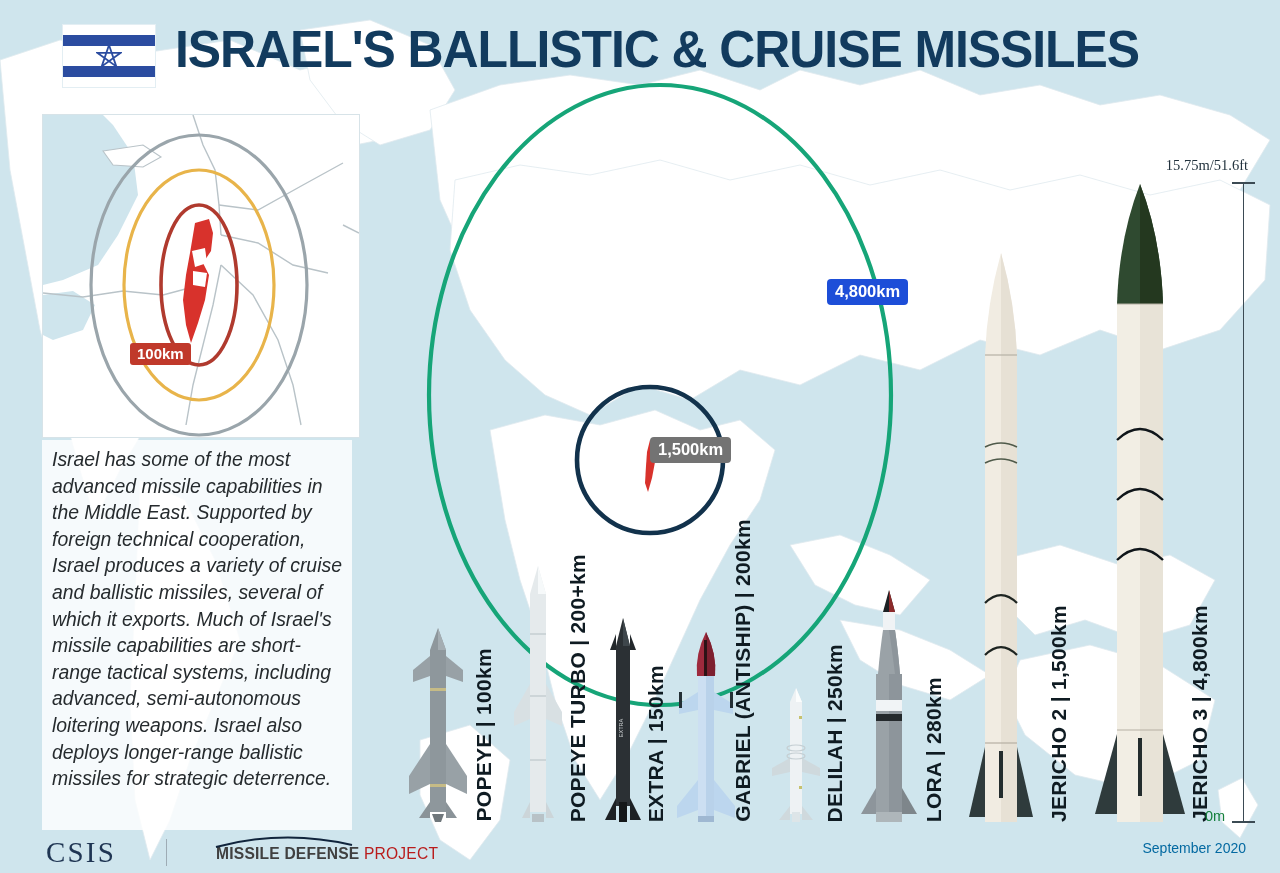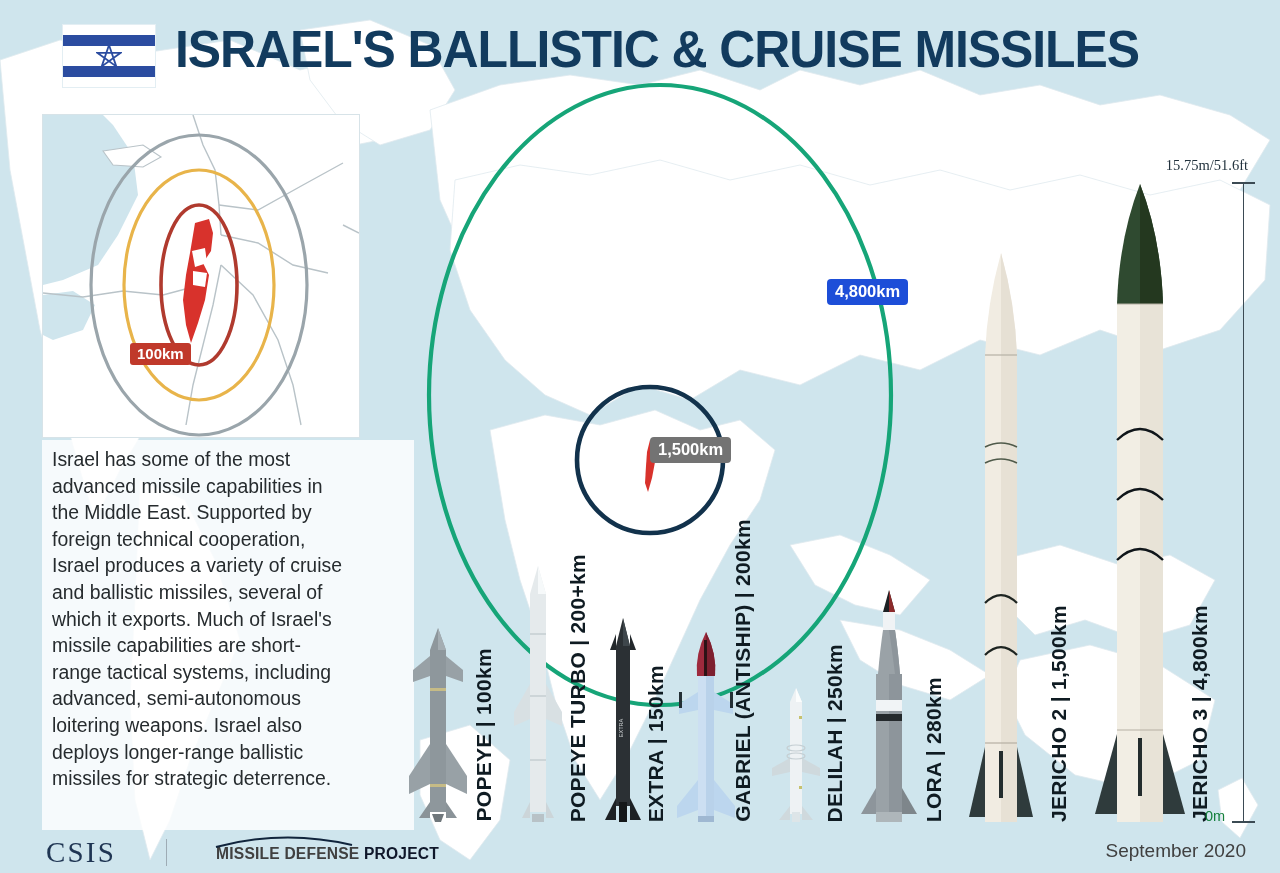--- a/index.html
+++ b/index.html
@@ -43,42 +43,43 @@
   }
   .inset-map svg{position:absolute;left:0;top:0;width:100%;height:100%;}
   .ring-label{
     position:absolute;color:#fff;font-size:15px;font-weight:bold;
     padding:2px 7px 3px;border-radius:3px;white-space:nowrap;
     font-family:"Liberation Sans", sans-serif;
   }
   .ring-label.r100{background:#c0392b;left:87px;top:228px;}
 
   .bodytext-wrap{
-    position:absolute;left:42px;top:440px;width:372px;height:390px;
+    position:absolute;left:42px;top:440px;width:310px;height:390px;
     background:rgba(255,255,255,0.80);
+    font-style:italic;
   }
   .bodytext{
     position:absolute;left:10px;top:6px;width:292px;
     font-size:19.4px;line-height:26.6px;color:#262b2e;
     font-family:"Liberation Sans", sans-serif;
   }
 
   
   .logo{position:absolute;left:46px;top:836px;height:32px;display:flex;align-items:center;gap:36px;}
   .logo .csis{
     font-family:"Liberation Serif", serif;font-size:29px;color:#1f3553;letter-spacing:2.2px;
   }
   .logo .divider{width:1px;height:27px;background:#9eacb5;margin:0 13px 0 14px;}
   .logo .mdp{position:relative;padding-top:4px;}
   .logo .mdp .bold{font-size:15.6px;font-weight:bold;color:#404040;letter-spacing:0.2px;}
-  .logo .mdp .light{font-size:15.6px;font-weight:bold;color:#0f172a;letter-spacing:0.2px;}
+  .logo .mdp .light{font-size:15.6px;font-weight:normal;color:#b91c1c;letter-spacing:0.2px;}
   .logo .arc{position:absolute;left:-2px;top:-7px;width:140px;height:14px;}
 
   .date{
-    position:absolute;right:34px;top:840px;font-size:19px;color:#404040;
+    position:absolute;right:34px;top:840px;font-size:14px;color:#0369a1;
     font-family:"Liberation Sans", sans-serif;
   }
 
   
   .range-badge{
     position:absolute;color:#fff;font-weight:bold;font-size:16.5px;
     padding:3px 8px 4px;border-radius:4px;white-space:nowrap;
     font-family:"Liberation Sans", sans-serif;
   }
   .range-badge.green{background:#1d4ed8;left:827px;top:251px;margin-top:28px;}

